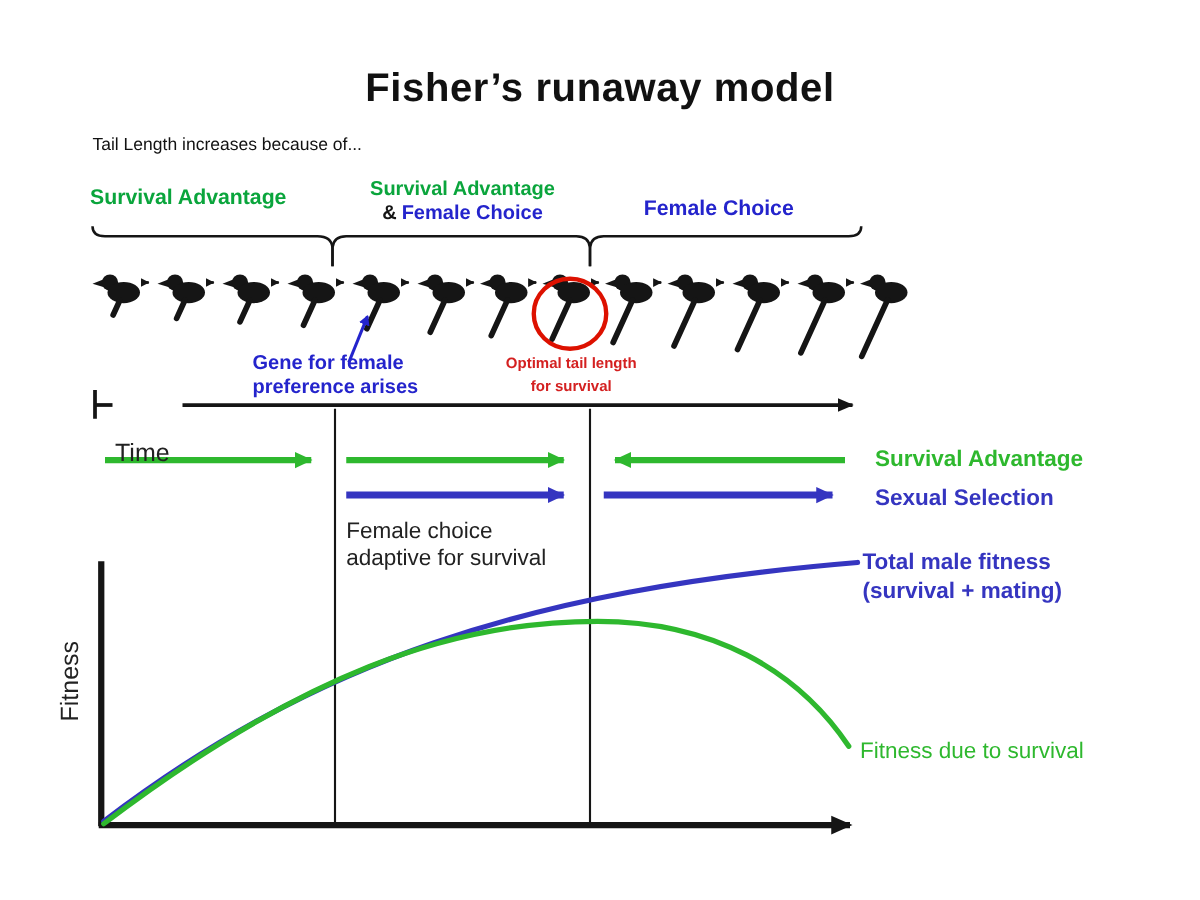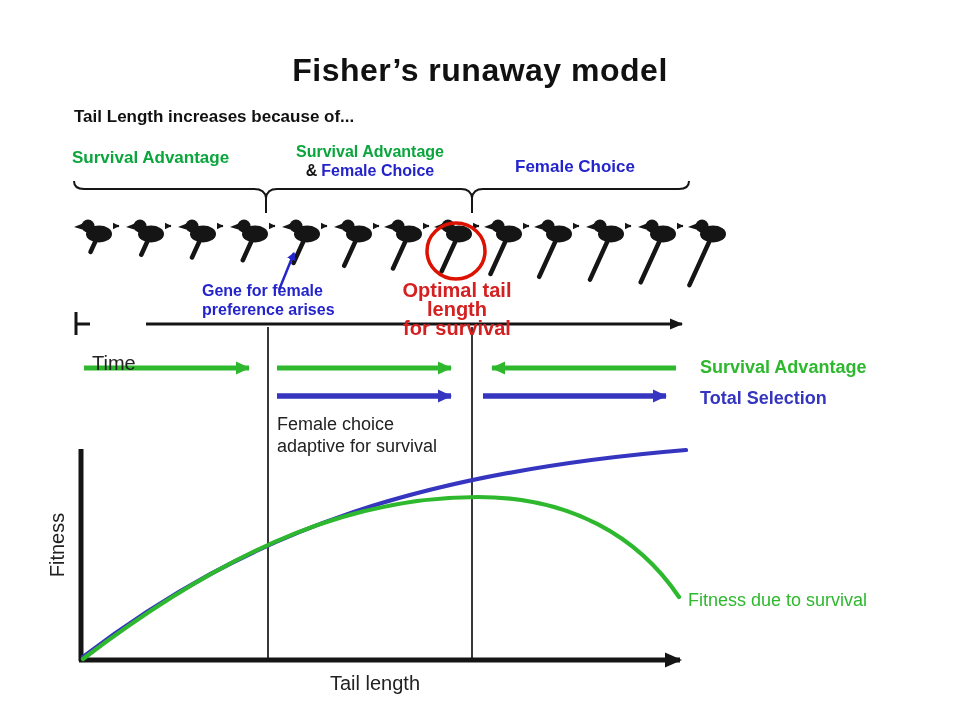--- a/index.html
+++ b/index.html
@@ -5,29 +5,29 @@
   html,body{margin:0;padding:0;background:#ffffff;}
   #slide{
     position:relative;width:960px;height:720px;background:#ffffff;overflow:hidden;
     font-family:"Liberation Sans","DejaVu Sans",sans-serif;color:#151515;
   }
   .abs{position:absolute;}
   .title{
     left:0;top:36px;width:960px;text-align:center;
     font-size:32px;font-weight:bold;color:#111;letter-spacing:.5px;margin-top:16px;
   }
-  .diagram-heading{left:74px;top:107px;font-size:17px;font-weight:bold;color:#111;}
+  .diagram-heading{left:74px;top:107px;font-size:14px;font-weight:normal;color:#111;}
   .phase1{left:72px;top:148px;font-size:17px;font-weight:bold;color:#0aa53c;}
   .phase2{left:280px;top:142px;width:180px;text-align:center;font-size:16px;font-weight:bold;line-height:19px;}
   .phase2 .grn{color:#0aa53c;}
   .phase2 .amp{color:#151515;margin-right:4px;}
   .phase2 .blu{color:#2424cc;}
   .phase3{left:515px;top:157px;font-size:17px;font-weight:bold;color:#2424cc;}
   .gene-label{left:202px;top:281px;width:168px;font-size:16px;font-weight:bold;line-height:19px;color:#2424cc;}
-  .optimal-label{left:373px;top:281px;width:168px;text-align:center;font-size:20px;font-weight:bold;line-height:19px;color:#d42020;}
+  .optimal-label{left:373px;top:281px;width:168px;text-align:center;font-size:12px;font-weight:bold;line-height:19px;color:#d42020;}
   .time-label{left:92px;top:311px;font-size:20px;color:#222;margin-top:41px;}
   .survival-sel{left:700px;top:357px;font-size:18px;font-weight:bold;color:#2eb82e;}
   .sexual-sel{left:700px;top:388px;font-size:18px;font-weight:bold;color:#3535c0;}
   .note{left:277px;top:413px;font-size:18px;color:#222;line-height:22px;}
   .total-label{left:690px;top:438px;font-size:18px;font-weight:bold;color:#3535c0;line-height:23px;}
   .fit-surv-label{left:688px;top:590px;font-size:18px;font-weight:normal;color:#2eb82e;}
   .y-axis-label{left:57px;top:545px;transform:translate(-50%,-50%) rotate(-90deg);font-size:20px;color:#222;white-space:nowrap;}
   .x-axis-label{left:290px;top:672px;width:170px;text-align:center;font-size:20px;color:#222;}
   svg{position:absolute;left:0;top:0;}
 </style>
@@ -187,26 +187,29 @@
   </div>
 
   <div class="abs optimal-label">
     <div>Optimal tail length</div>
     <div>for survival</div>
   </div>
 
   <div class="abs time-label">Time</div>
 
   <div class="abs survival-sel">Survival Advantage</div>
-  <div class="abs sexual-sel">Total Selection</div>
+  <div class="abs sexual-sel">Sexual Selection</div>
 
   <div class="abs note">
     <div>Female choice</div>
     <div>adaptive for survival</div>
   </div>
 
+  <div class="abs total-label">
+    <div>Total male fitness</div>
+    <div>(survival + mating)</div>
+  </div>
 
   <div class="abs fit-surv-label">Fitness due to survival</div>
 
   <div class="abs y-axis-label">Fitness</div>
-  <div class="abs x-axis-label">Tail length</div>
 
 </div>
 
 </body></html>

